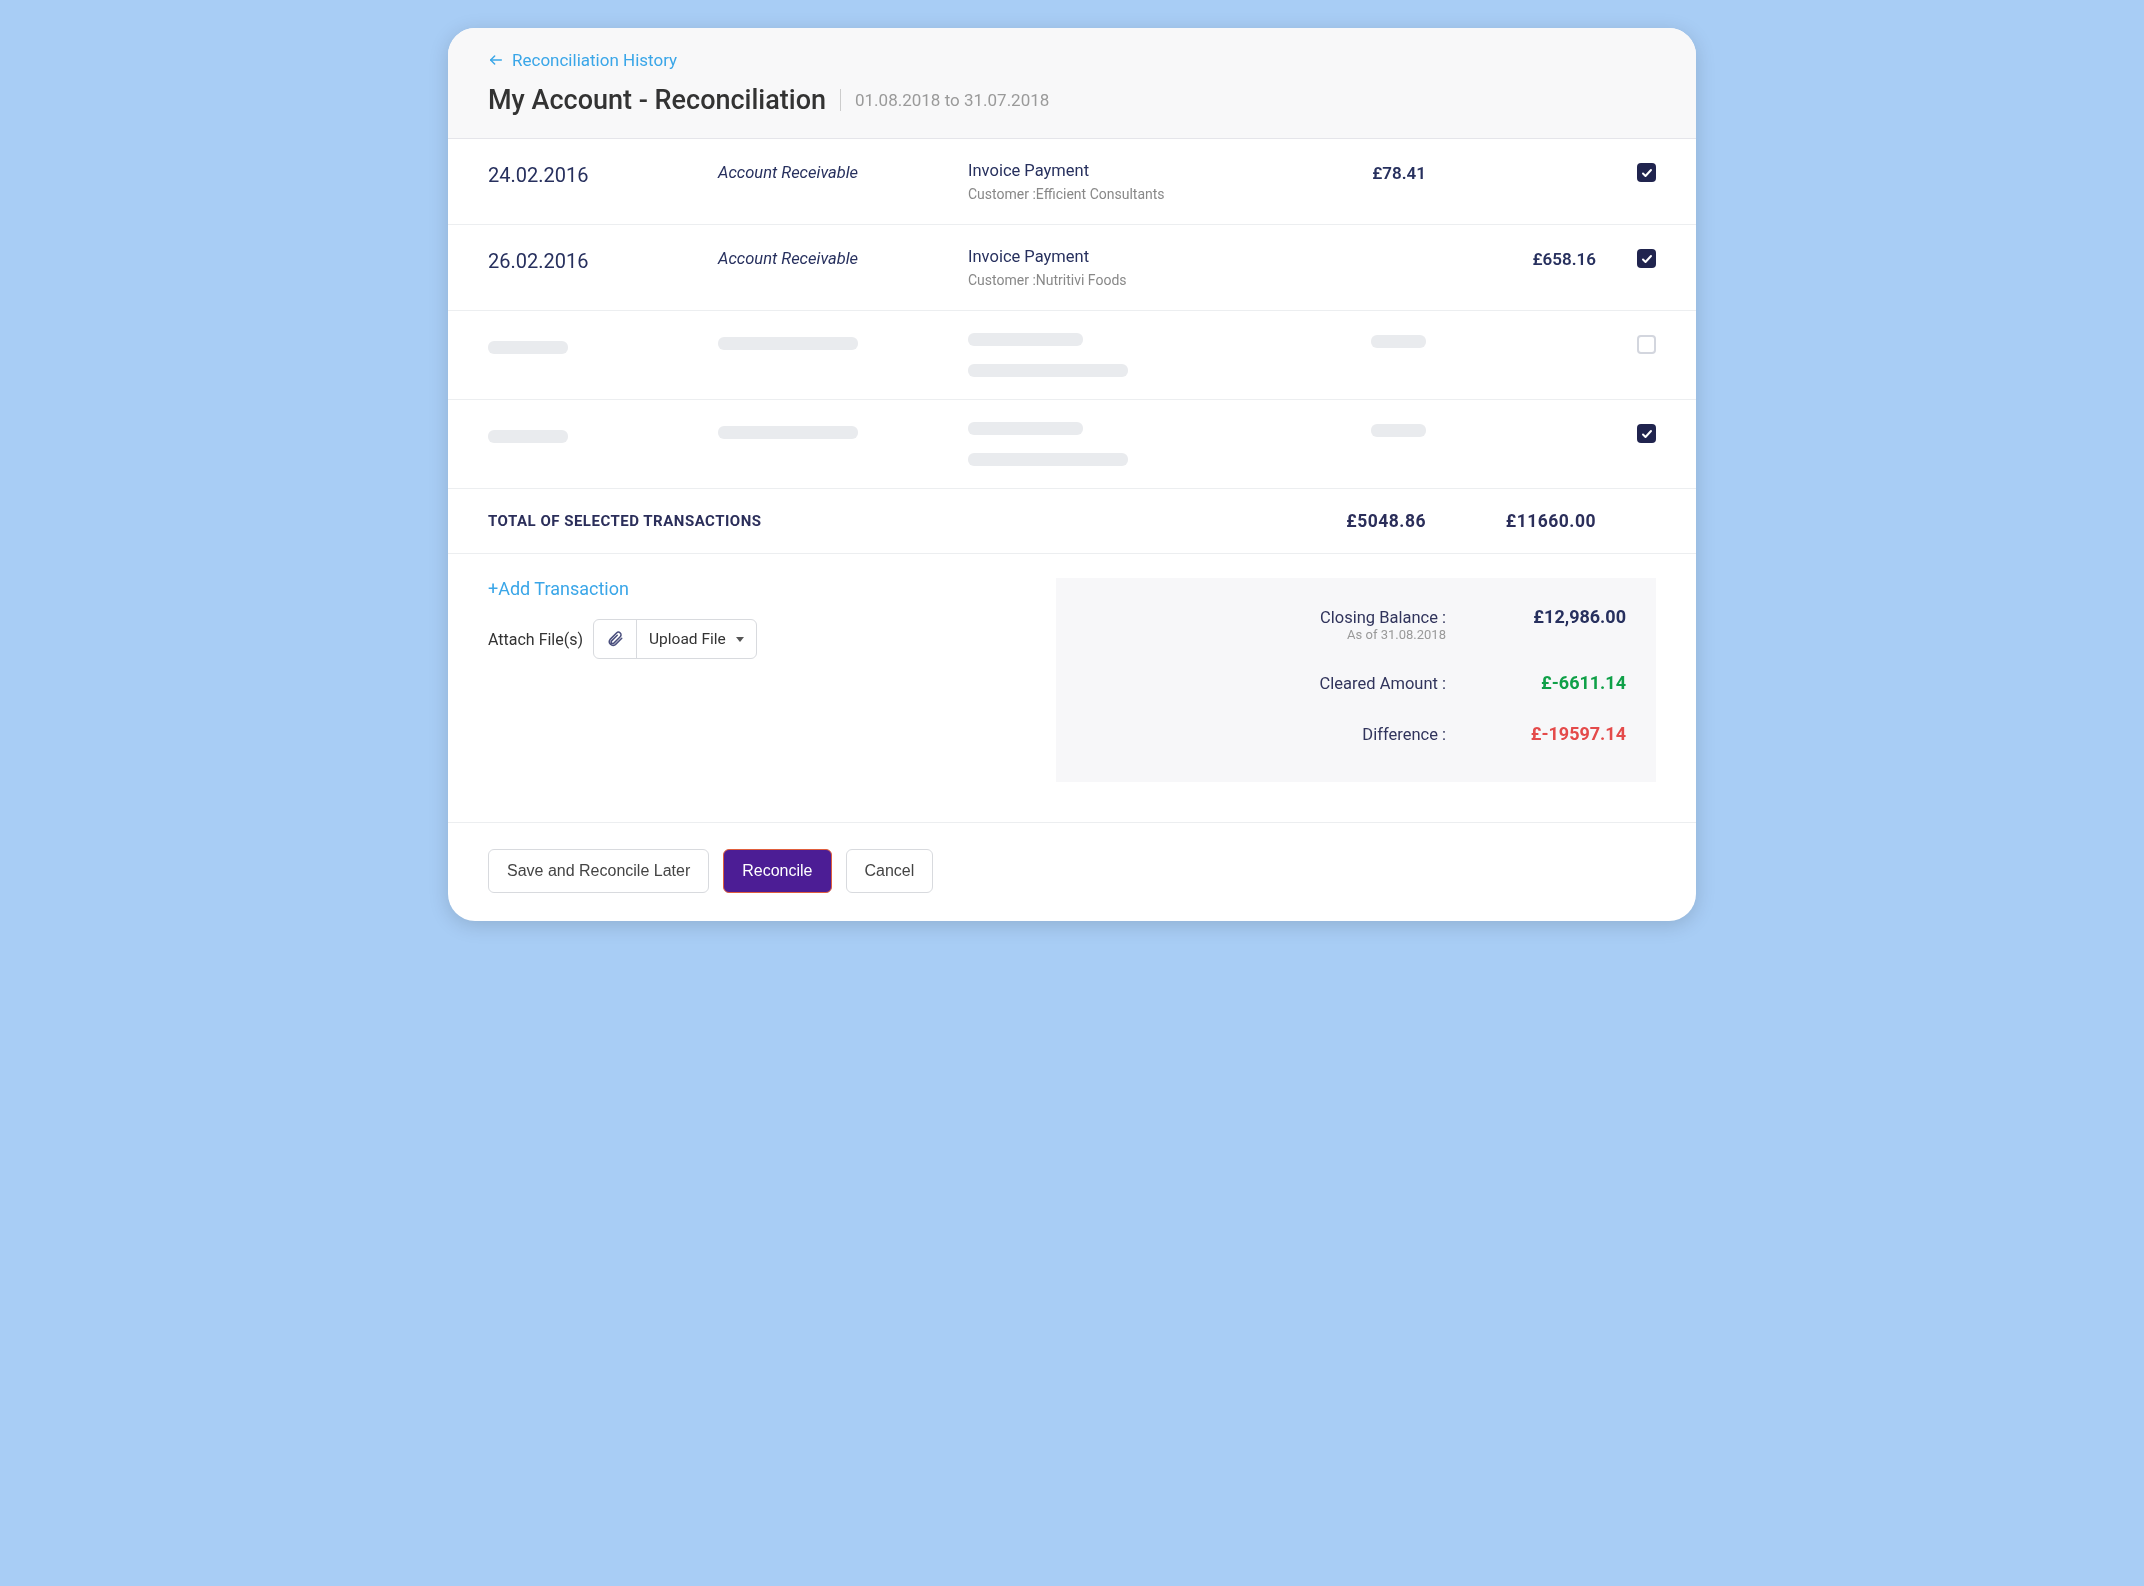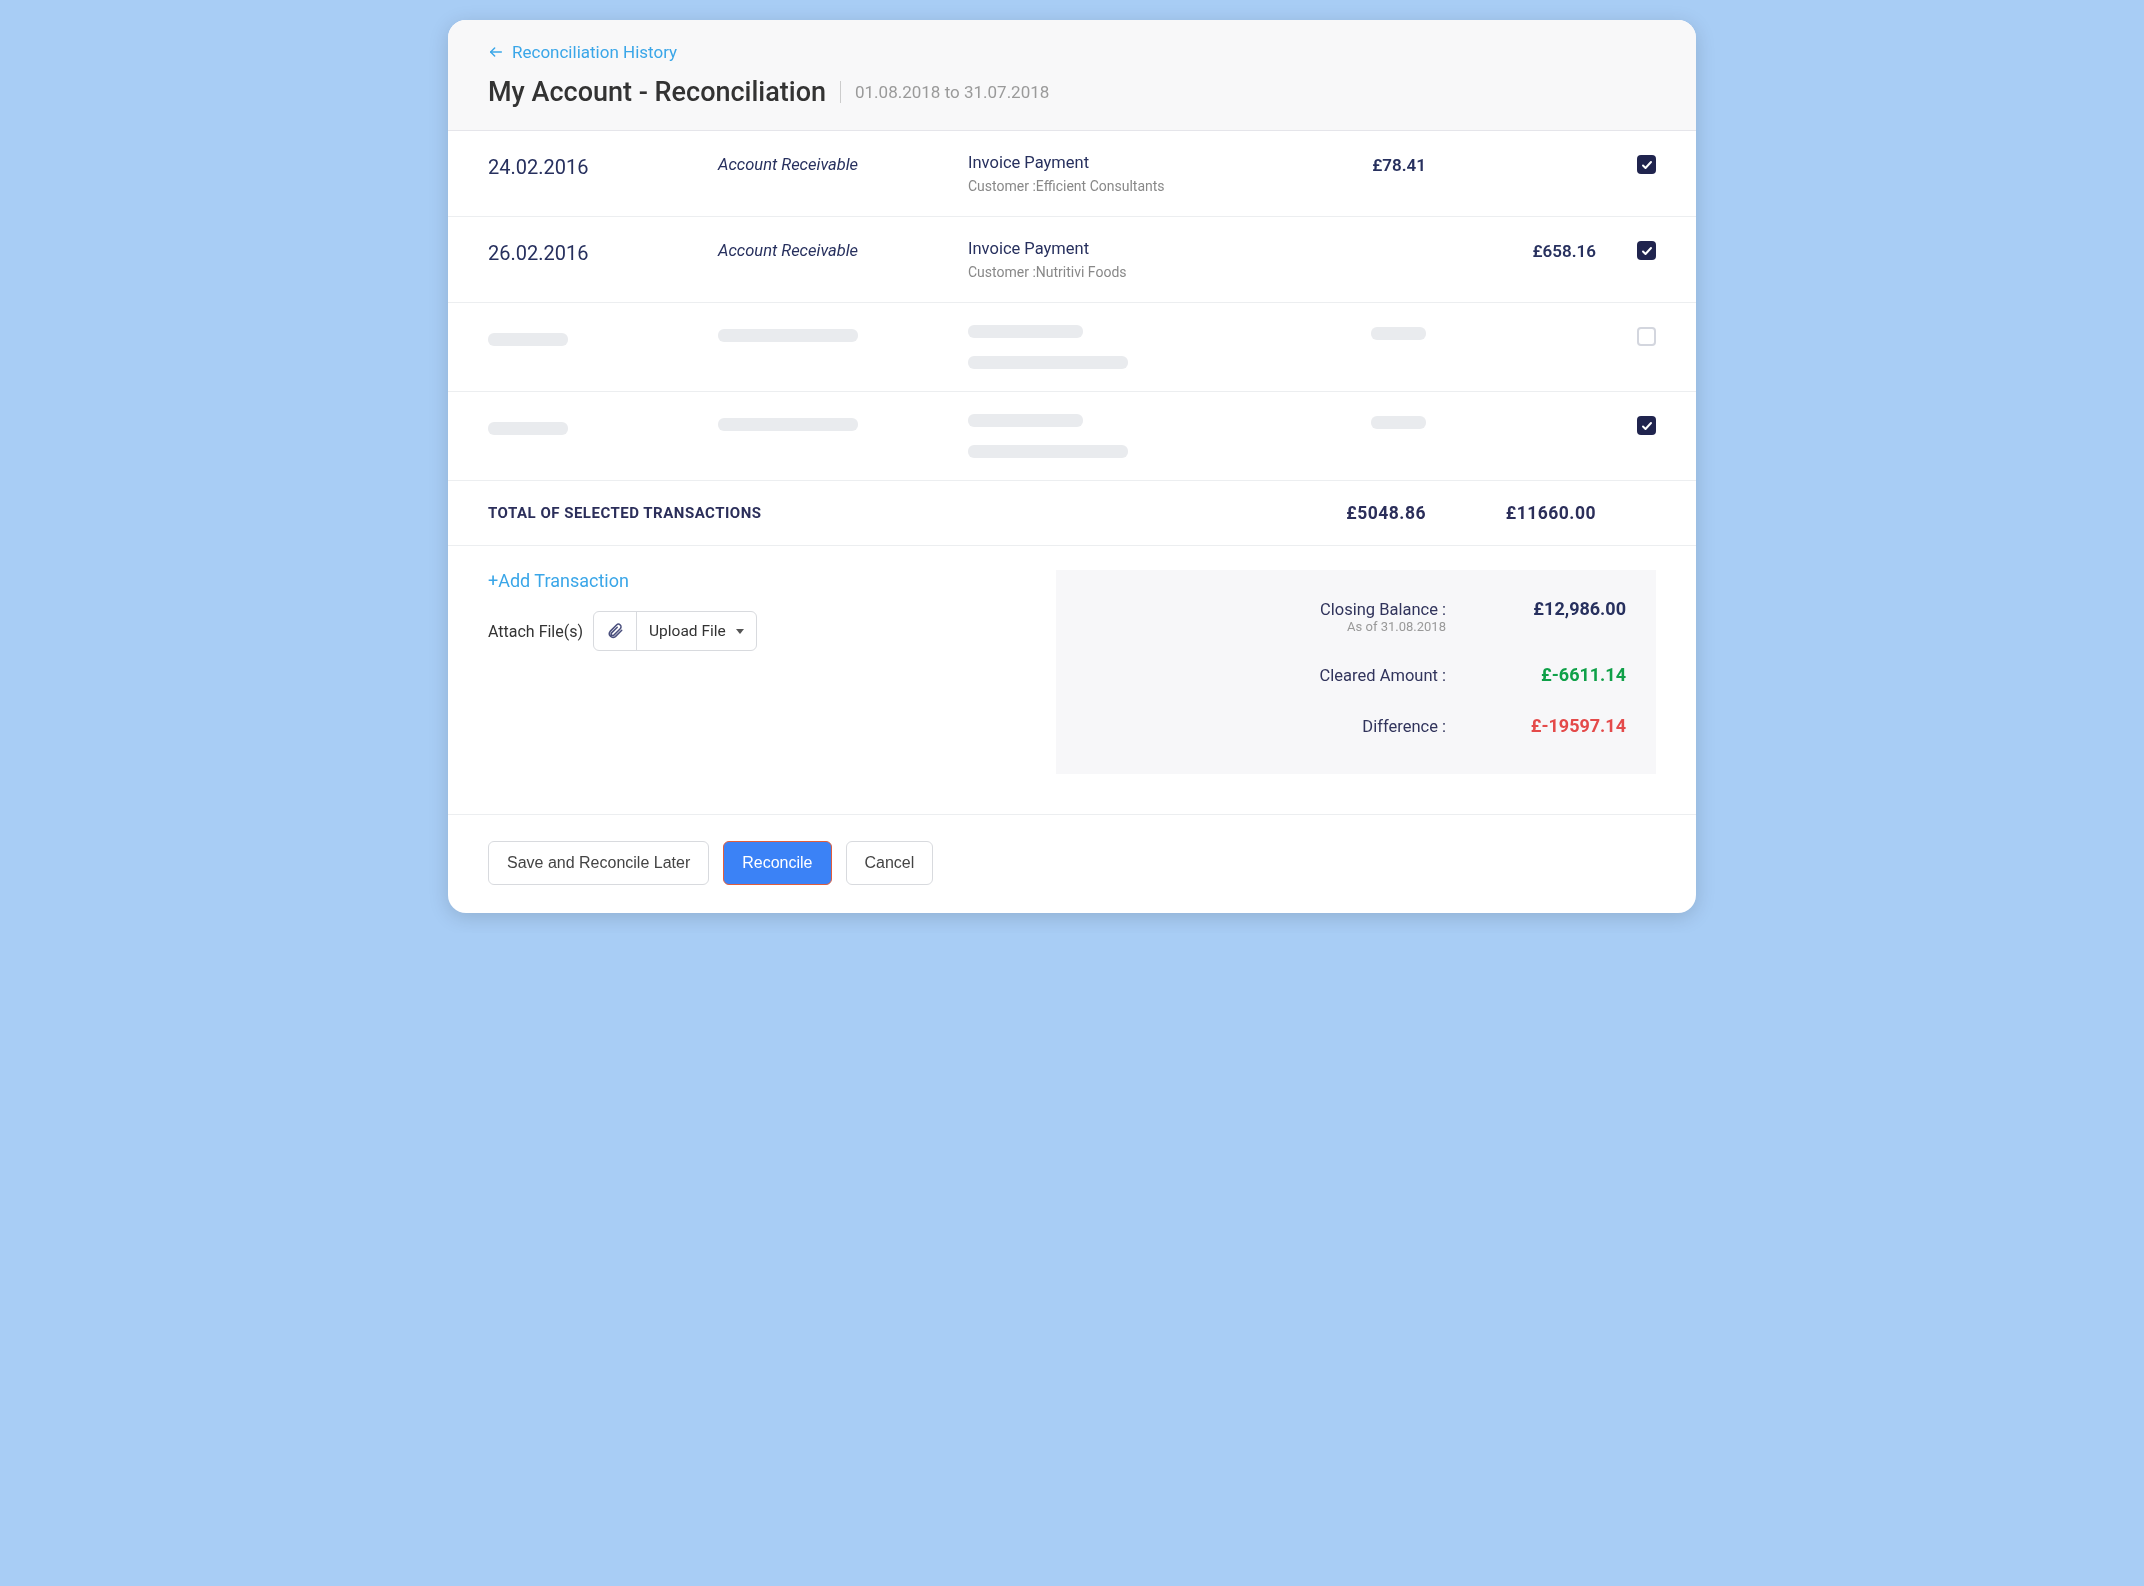--- a/index.html
+++ b/index.html
@@ -4,25 +4,25 @@
 <style>
   * { box-sizing: border-box; margin: 0; padding: 0; }
   body {
     font-family: -apple-system, BlinkMacSystemFont, "Segoe UI", Roboto, Helvetica, Arial, sans-serif;
     background: #a8cdf5;
     padding: 20px;
     color: #2c2f55;
   }
   .frame {
     background: #fff;
-    border-radius: 18px;
+    border-radius: 27px;
     overflow: hidden;
     box-shadow: 0 4px 20px rgba(0,0,0,0.15);
     width: 1248px;
-    margin: 0 auto;
+    margin: 8px auto;
   }
   .header {
     background: #f8f8f9;
     padding: 22px 40px 22px 40px;
     border-bottom: 1px solid #e5e5ea;
   }
   .back-link {
     display: inline-flex;
     align-items: center;
     color: #3aa6e8;
@@ -173,21 +173,21 @@
   .btn {
     padding: 12px 18px;
     font-size: 16px;
     border-radius: 6px;
     border: 1px solid #d8dade;
     background: #fff;
     color: #444;
     cursor: pointer;
   }
   .btn.primary {
-    background: #3b82f6;
+    background: #4c1d95;
     border-color: #e05e3d;
     color: #fff;
   }
 </style>
 </head>
 <body>
 
 <div class="frame">
 
   <div class="header">

